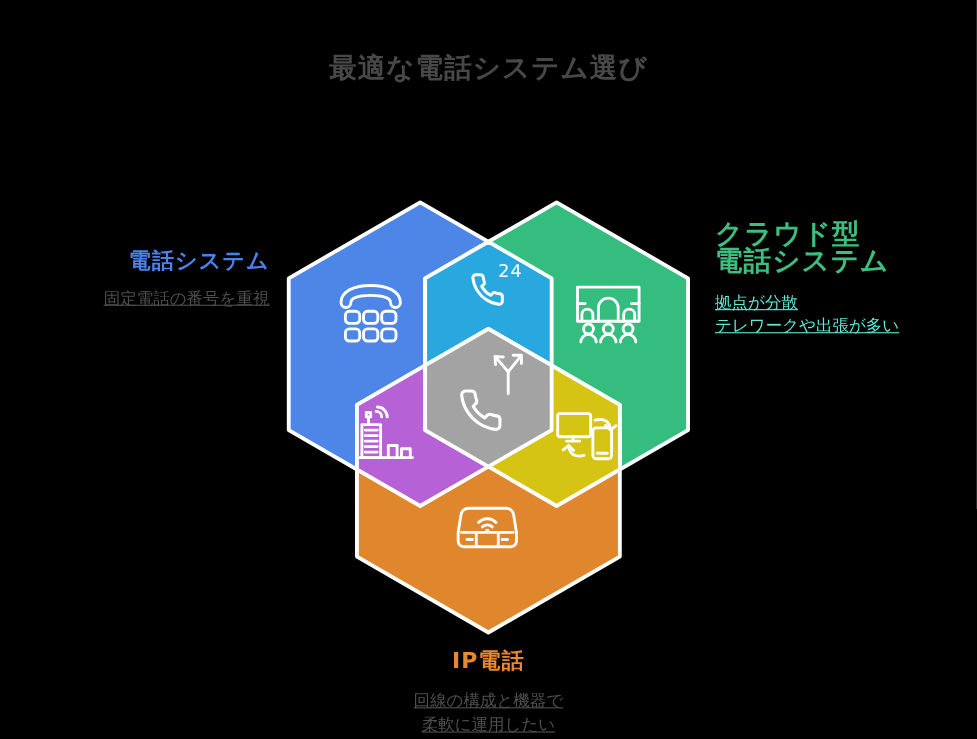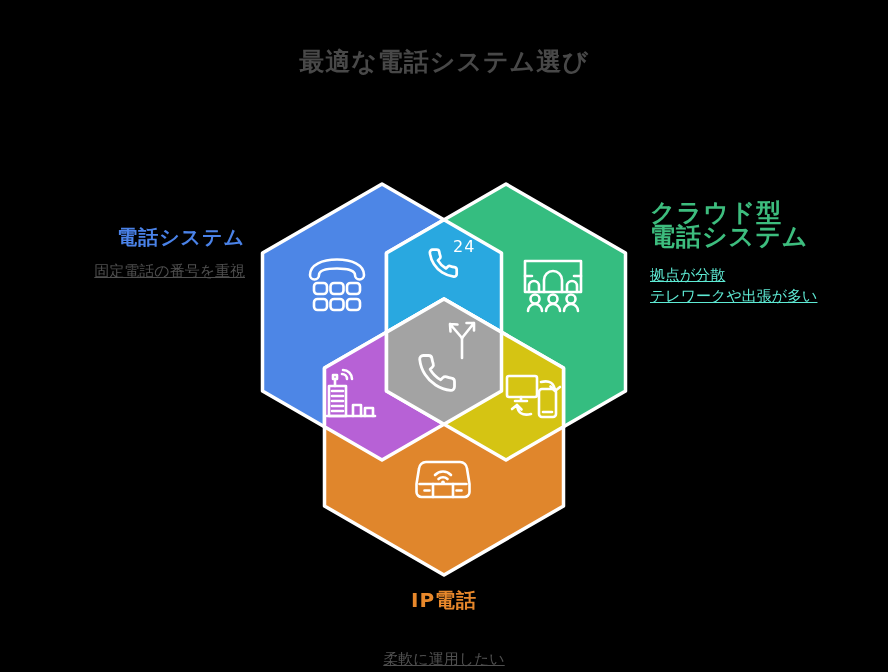--- a/index.html
+++ b/index.html
@@ -131,18 +131,18 @@
     </h3>
     <p style="color: #5eead4;">
       <span>拠点が分散</span><br>
       <span>テレワークや出張が多い</span>
     </p>
   </div>
 
   <div class="label-block label-bottom">
     <h3 style="color: rgb(232, 136, 43);">IP電話</h3>
     <p style="color: rgb(79, 79, 79);">
-      <br>
+      <span>回線の構成と機器で</span><br>
       <span>柔軟に運用したい</span>
     </p>
   </div>
 
 </div>
 
 </body></html>

